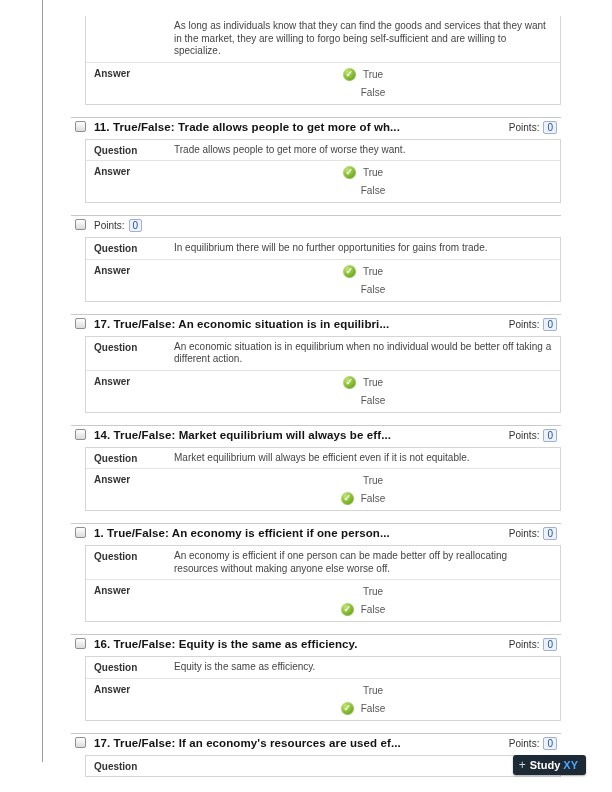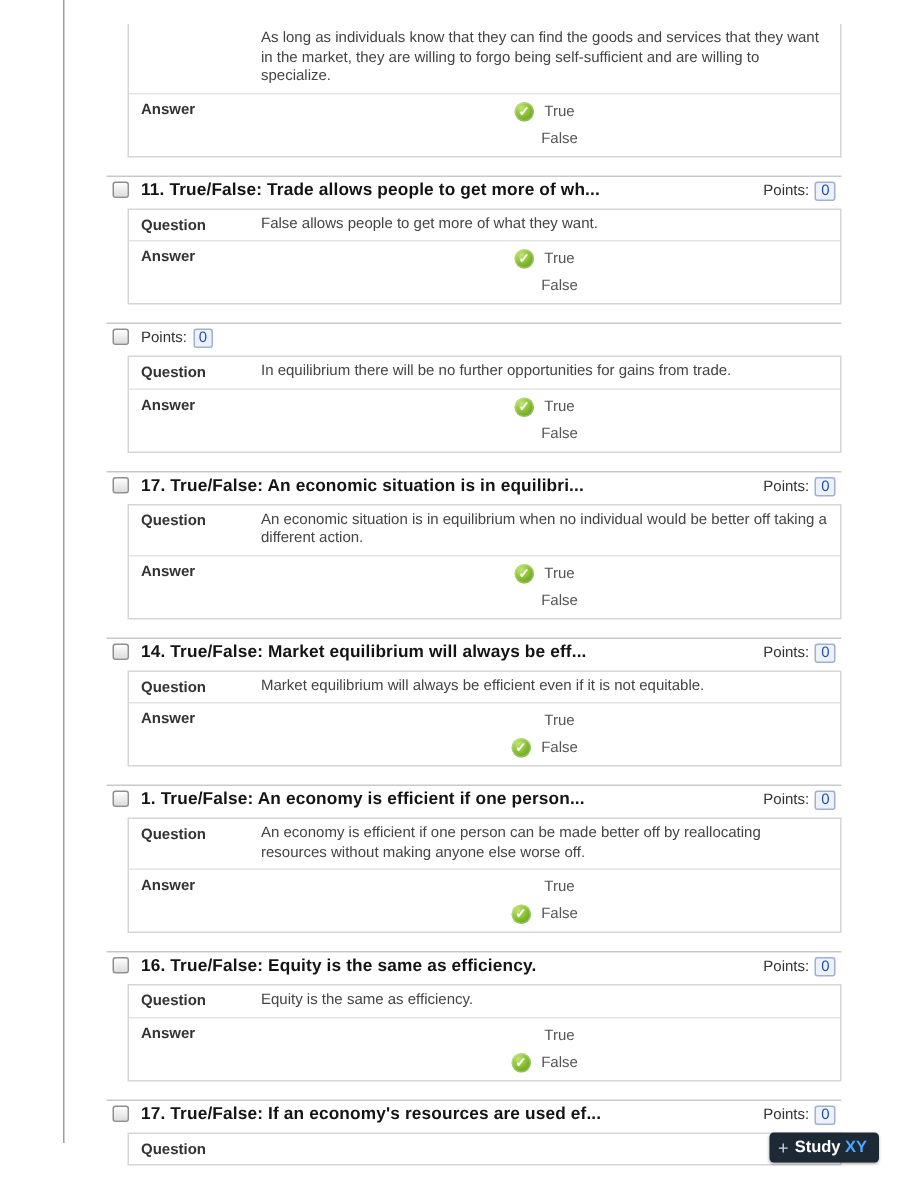--- a/index.html
+++ b/index.html
@@ -113,21 +113,21 @@
         <span class="cbx"></span>
         <span class="qtitle">11. True/False: Trade allows people to get more of wh...</span>
         <span class="points">
           <span>Points:</span>
           <span class="points-box">0</span>
         </span>
       </div>
       <div class="qtable">
         <div class="trow sep">
           <div class="tlabel">Question</div>
-          <div class="ttext">False allows people to get more of what they want.</div>
+          <div class="ttext">Trade allows people to get more of worse they want.</div>
         </div>
         <div class="trow">
           <div class="tlabel">Answer</div>
           <div class="opts">
             <div class="opt">
               <span class="icon-slot">
                   <span class="check"></span>
                 </span>
               <span class="opt-label">True</span>
             </div>

